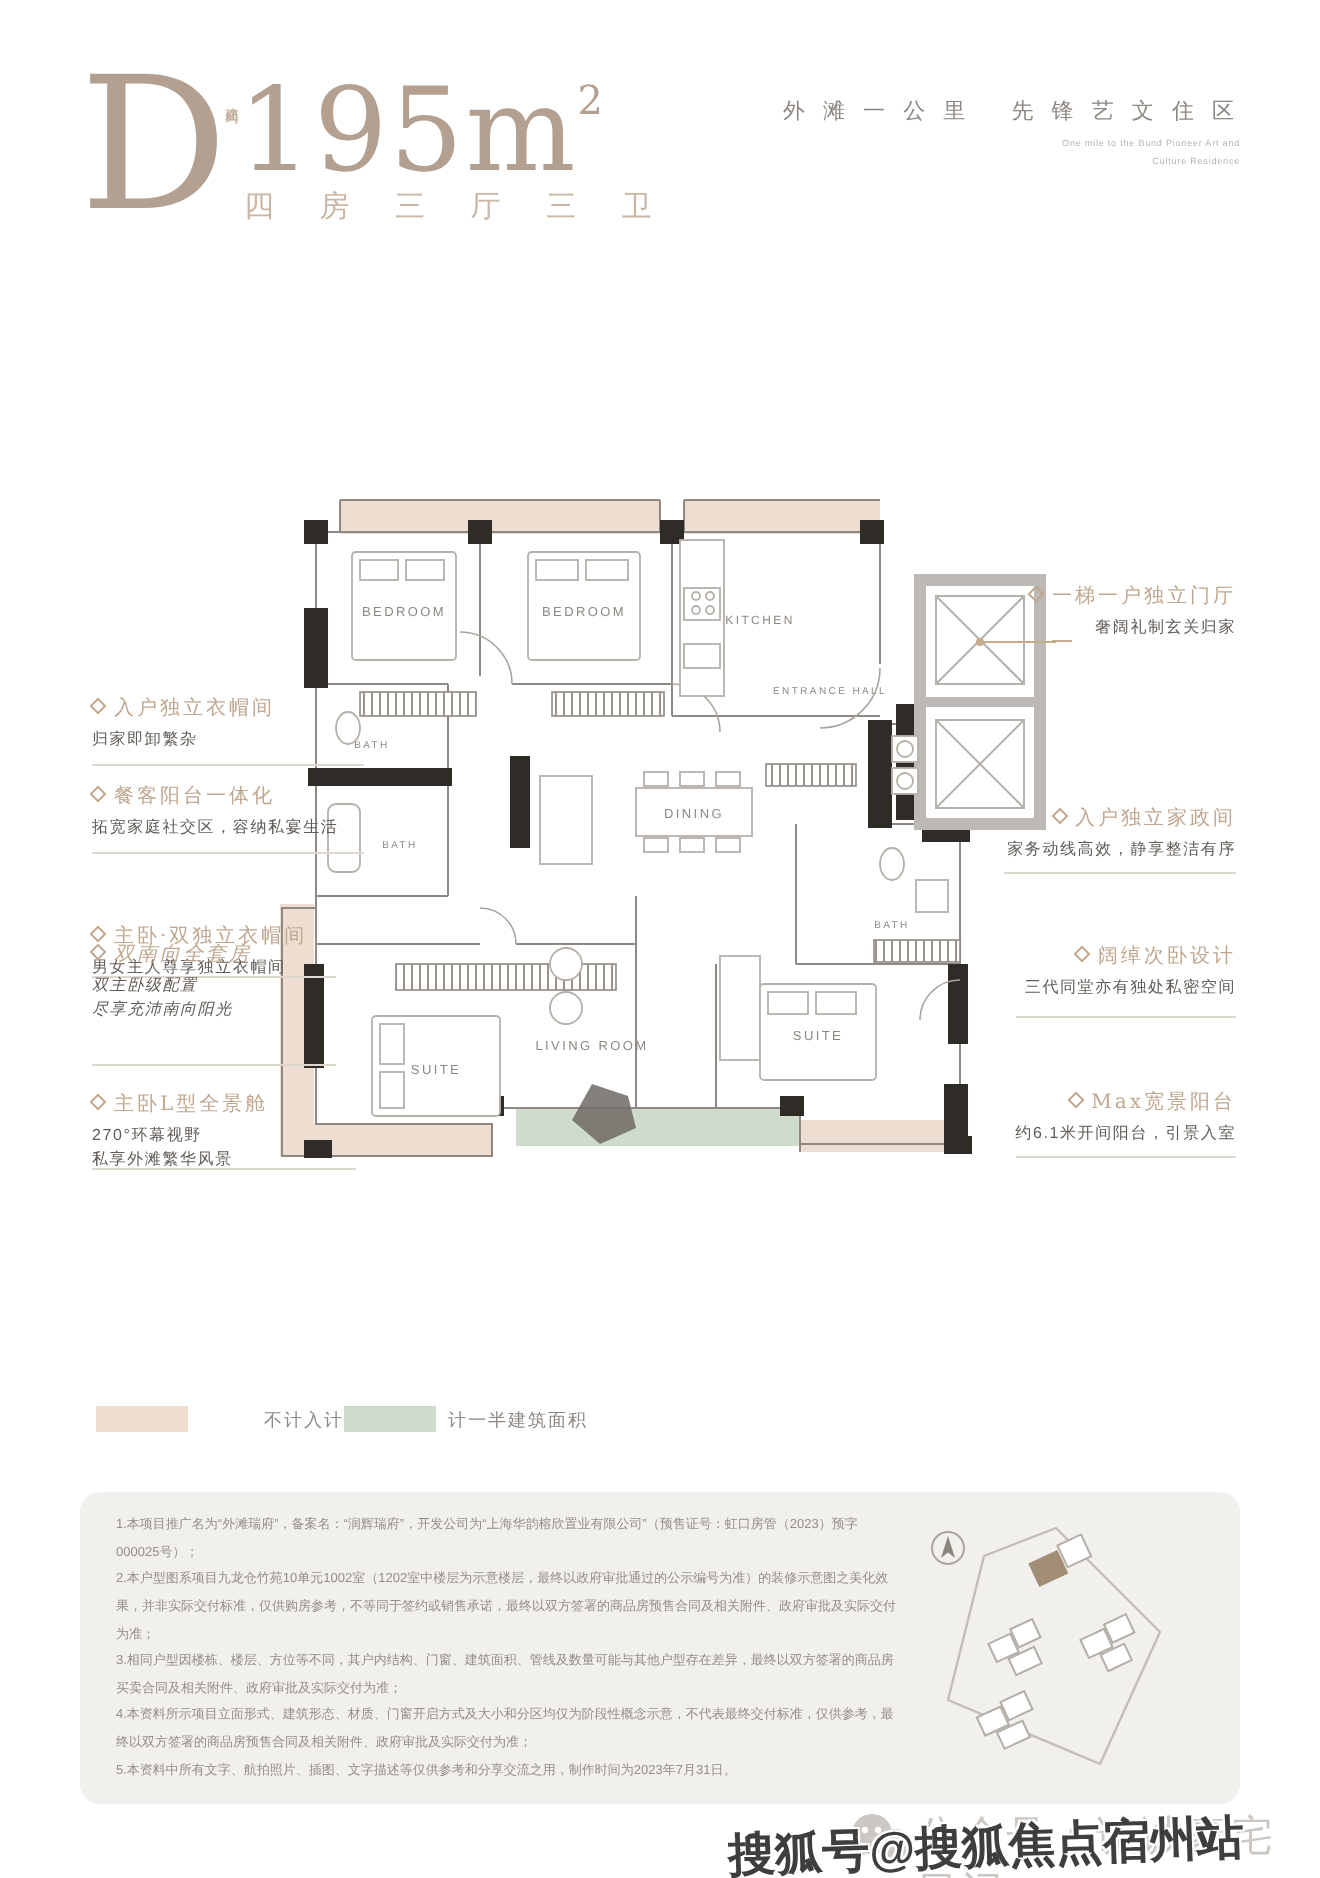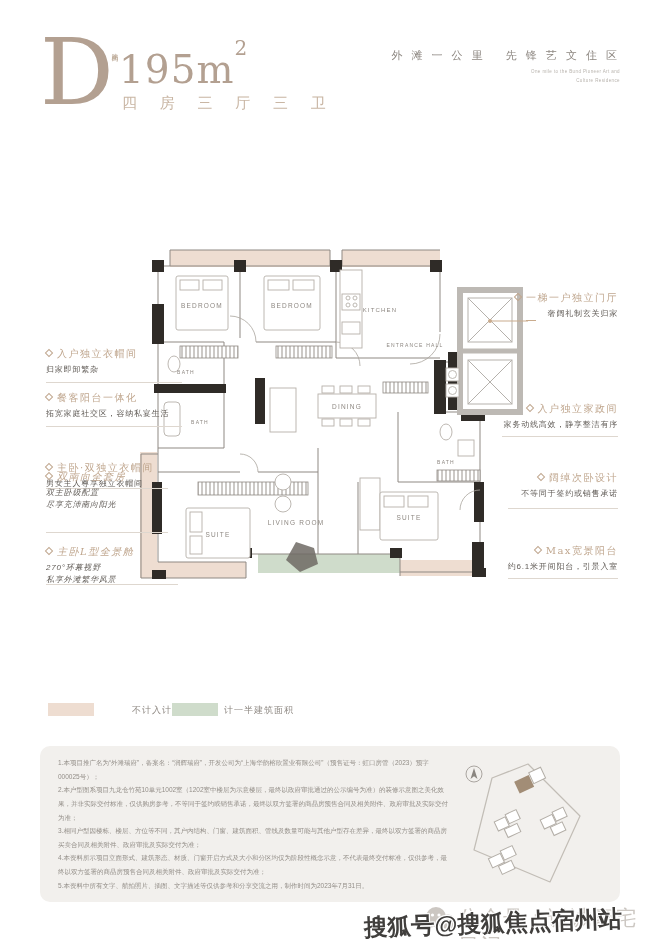--- a/index.html
+++ b/index.html
@@ -5,21 +5,21 @@
   html,body{margin:0;padding:0;}
   body{width:660px;height:939px;position:relative;background:#fff;overflow:hidden;
        font-family:"Liberation Sans",sans-serif;}
   .abs{position:absolute;}
 
   
   .unit-letter{left:40px;top:34px;font-family:"DejaVu Serif",serif;font-size:92px;
     line-height:.85;color:#b3a091;font-weight:400;}
   .unit-note{left:110px;top:48px;writing-mode:vertical-rl;font-size:6.5px;color:#bca996;letter-spacing:1px;}
   .area-wrap{left:119px;top:36px;font-family:"DejaVu Serif",serif;color:#b3a091;}
-  .area-num{font-size:39px;line-height:1;letter-spacing:1px;}
+  .area-num{font-size:58px;line-height:1;letter-spacing:1px;}
   .area-sup{font-size:20px;vertical-align:28px;}
   .layout-summary{left:122px;top:94px;font-size:15px;letter-spacing:9px;color:#c9b6a4;
     font-family:"DejaVu Serif",serif;}
   .slogan-cn{right:40px;top:48px;font-size:11px;letter-spacing:3px;color:#8d8781;text-align:center;}
   .slogan-en{right:40px;top:68px;font-size:4.5px;color:#b8b3ad;text-align:right;line-height:1.9;letter-spacing:.4px;}
 
   
   .ann{position:absolute;}
   .ann .t{font-family:"DejaVu Serif",serif;font-size:10px;letter-spacing:1.5px;color:#c0a археo;color:#c0a78f;}
   .ann .s{font-size:8px;color:#615c57;letter-spacing:.8px;line-height:1.55;margin-top:3px;}
@@ -213,42 +213,42 @@
 </div>
 <div class="lead" style="top:488px;left:46px;width:122px;"></div>
 
 <div class="ann ann-left" style="top:470px;font-style:italic;">
   <div class="t"><span class="bullet"></span><span>双南向全套房</span></div>
   <div class="s">双主卧级配置</div>
   <div class="s" style="margin-top:0;">尽享充沛南向阳光</div>
 </div>
 <div class="lead" style="top:532px;left:46px;width:122px;"></div>
 
-<div class="ann ann-left" style="top:545px;font-style:italic;">
+<div class="ann ann-left" style="top:545px;">
   <div class="t"><span class="bullet"></span><span>主卧L型全景舱</span></div>
   <div class="s">270°环幕视野</div>
   <div class="s" style="margin-top:0;">私享外滩繁华风景</div>
 </div>
 <div class="lead" style="top:584px;left:46px;width:132px;"></div>
 
 <div class="ann ann-right" style="top:291px;">
   <div class="t"><span class="bullet"></span><span>一梯一户独立门厅</span></div>
   <div class="s">奢阔礼制玄关归家</div>
 </div>
 <div class="lead-tan" style="top:320px;left:526px;width:10px;"></div>
 
 <div class="ann ann-right" style="top:402px;">
   <div class="t"><span class="bullet"></span><span>入户独立家政间</span></div>
   <div class="s">家务动线高效，静享整洁有序</div>
 </div>
 <div class="lead" style="top:436px;left:502px;width:116px;"></div>
 
 <div class="ann ann-right" style="top:471px;">
   <div class="t"><span class="bullet"></span><span>阔绰次卧设计</span></div>
-  <div class="s">不等同于签约或销售承诺</div>
+  <div class="s">三代同堂亦有独处私密空间</div>
 </div>
 <div class="lead" style="top:508px;left:508px;width:110px;"></div>
 
 <div class="ann ann-right" style="top:544px;text-align:right;">
   <div class="t"><span class="bullet"></span><span>Max宽景阳台</span></div>
   <div class="s">约6.1米开间阳台，引景入室</div>
 </div>
 <div class="lead" style="top:578px;left:508px;width:110px;"></div>
 
 <div class="legend-swatch" style="left: 48px; top: 703px; background: rgb(238, 221, 209);"></div>

